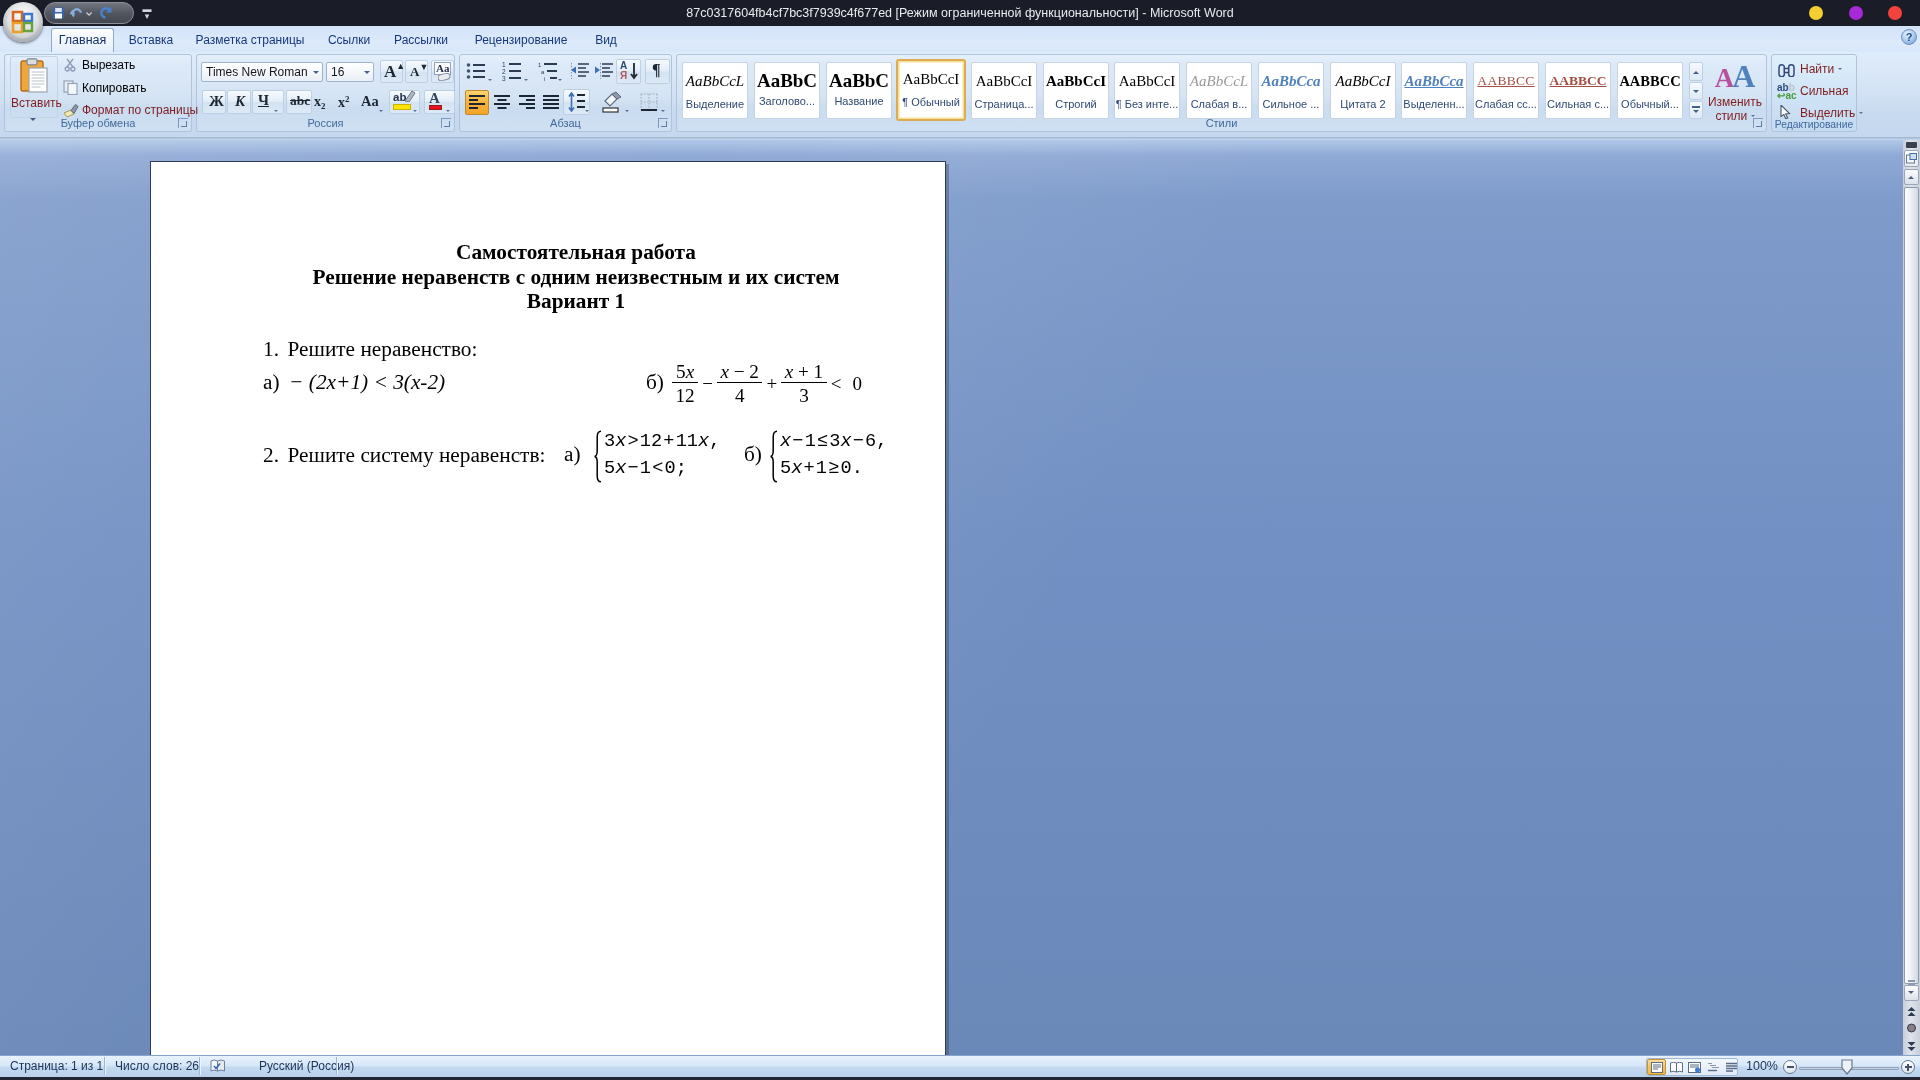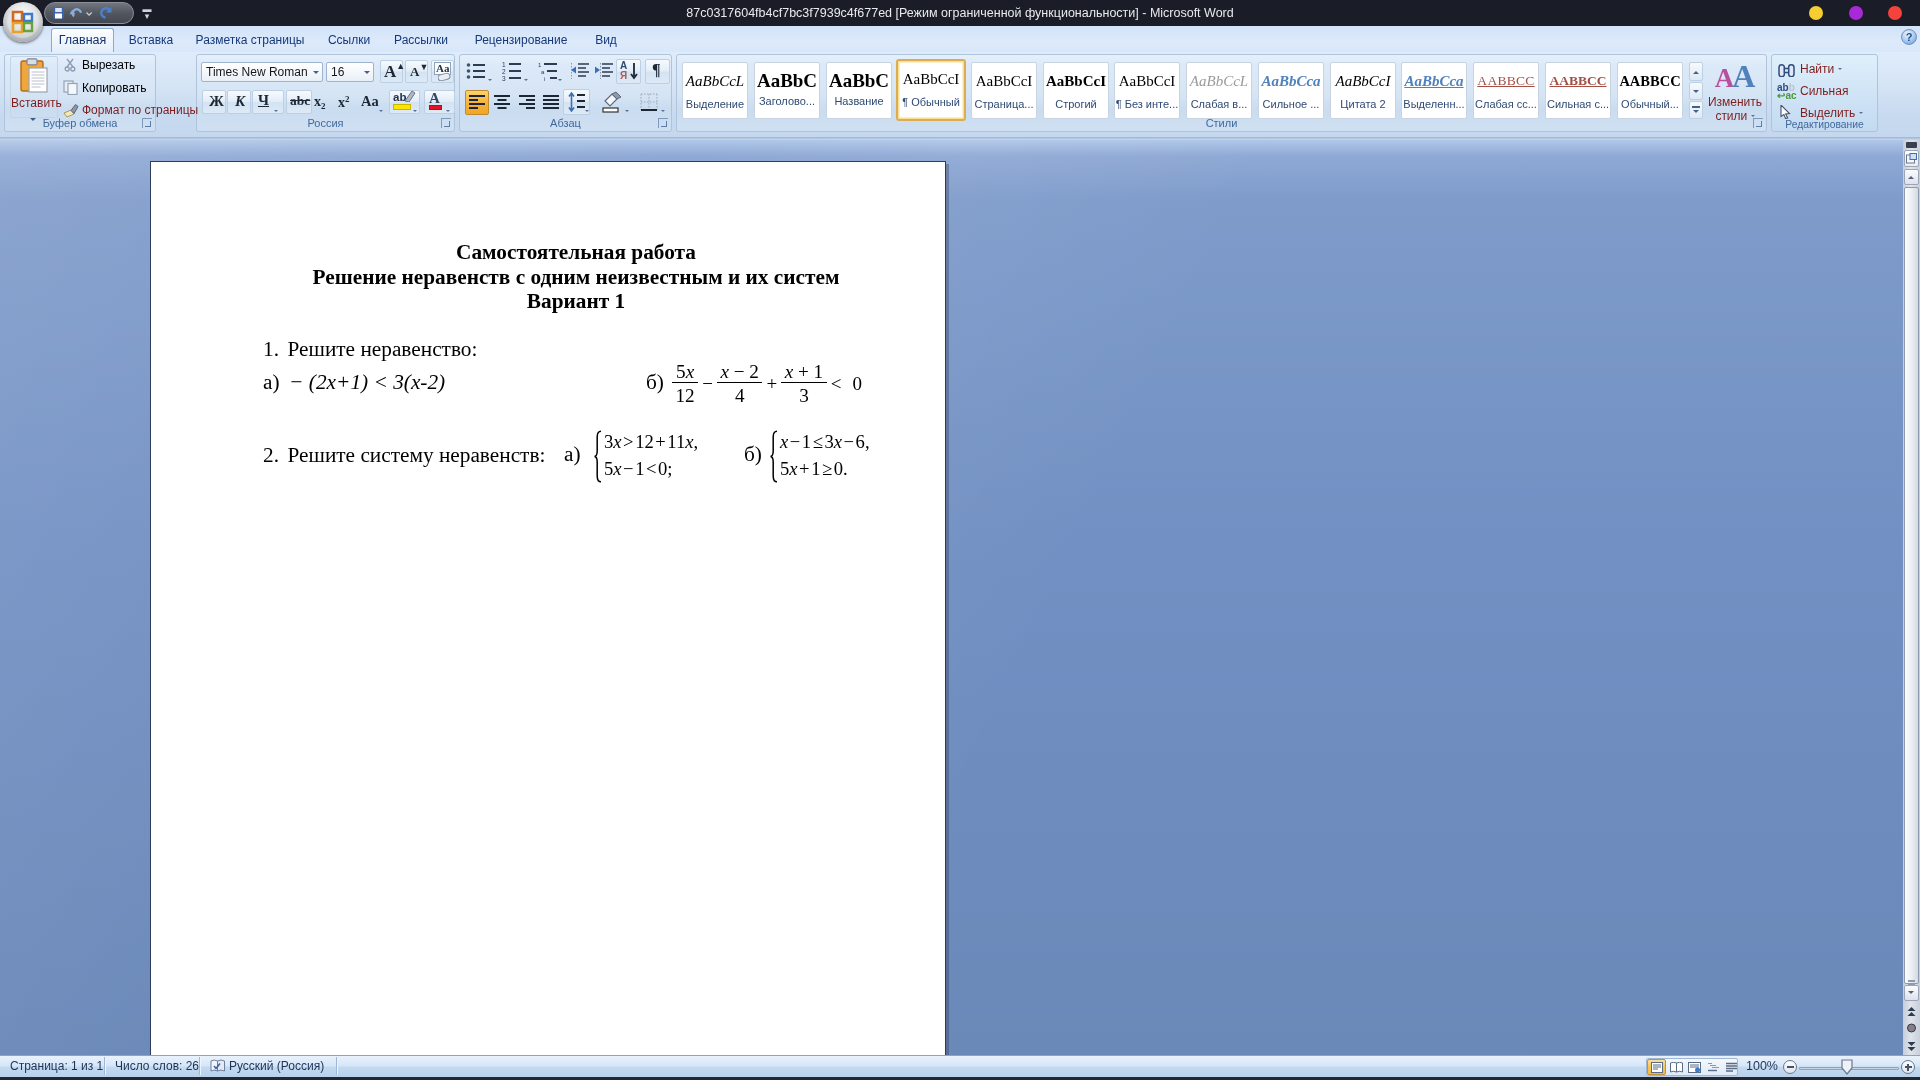--- a/index.html
+++ b/index.html
@@ -42,21 +42,21 @@
 #status{left:0;top:1055px;width:1920px;height:22px;background:linear-gradient(#e9f2fc,#d6e7f8 45%,#c3d9f0 55%,#b8d1ec);border-top:1px solid #87a5cc;font-size:12px;color:#1c3256}
 #bottomstrip{left:0;top:1077px;width:1920px;height:3px;background:#232631}
 .sdiv{position:absolute;top:1057px;width:1px;height:18px;background:#9db7d7;box-shadow:1px 0 0 #eef4fb}
 .stxt{position:absolute;top:1059px;font-size:12px;color:#1c3256;white-space:nowrap}
 #doctitle{left:263px;top:240px;width:626px;text-align:center;font-weight:bold;font-size:21.3px;line-height:24.6px;font-family:"Liberation Serif",serif}
 .bodyline{position:absolute;font-size:21.3px;font-family:"Liberation Serif",serif;white-space:nowrap}
 .frac{display:inline-block;text-align:center;font-size:19.2px;line-height:21px}
 .frac .nu{display:block;padding:0 3.5px}
 .frac .de{display:block;border-top:1.4px solid #000;padding:0 3.5px;padding-top:1.5px}
 .mi{font-style:italic}
-.sys{position:absolute;font-family:Liberation Serif, serif;font-size:18.6px;white-space:nowrap;letter-spacing:0}
+.sys{position:absolute;font-family:Liberation Mono, monospace;font-size:18.6px;white-space:nowrap;letter-spacing:0}
 .bfx{display:flex;align-items:center;height:43px;font-family:"Liberation Serif",serif;font-size:19px}
 .op{margin:0 4px;font-size:19px}
 </style></head>
 <body>
 <div class="a" id="titlebar"></div>
 <div class="a" id="titletext">87c0317604fb4cf7bc3f7939c4f677ed [Режим ограниченной функциональности] - Microsoft Word</div>
 <div class="a windot" style="left:1809px;background:#f5ce31"></div>
 <div class="a windot" style="left:1849px;background:#a829d8"></div>
 <div class="a windot" style="left:1888px;background:#f4433c"></div>
 <div class="a" id="orb"></div>
@@ -84,37 +84,37 @@
 <div class="a tab" style="left:121px;width:60px">Вставка</div>
 <div class="a tab" style="left:188px;width:124px">Разметка страницы</div>
 <div class="a tab" style="left:319px;width:60px">Ссылки</div>
 <div class="a tab" style="left:386px;width:70px">Рассылки</div>
 <div class="a tab" style="left:463px;width:116px">Рецензирование</div>
 <div class="a tab" style="left:586px;width:40px">Вид</div>
 <div class="a" id="help">?</div>
 <div class="a" id="ribbon"></div>
 <div class="a" id="ribbonedge"></div>
 
-<div class="grp" id="g-clip" style="left:4px;width:152px">
+<div class="grp" id="g-clip" style="left:4px;width:188px">
     <div class="lbl">Буфер обмена</div>
     <div class="dlg"></div>
   </div>
 <div class="grp" id="g-font" style="left:196px;width:259px">
     <div class="lbl">Россия</div>
     <div class="dlg"></div>
   </div>
 <div class="grp" id="g-par" style="left:459px;width:213px">
     <div class="lbl">Абзац</div>
     <div class="dlg"></div>
   </div>
 <div class="grp" id="g-sty" style="left:676px;width:1091px">
     <div class="lbl" style="text-align:center">Стили</div>
     <div class="dlg"></div>
   </div>
-<div class="grp" id="g-edit" style="left:1771px;width:107px;background:linear-gradient(#dff0fb,#cfe3f6 55%,#c3daf1)">
+<div class="grp" id="g-edit" style="left:1771px;width:86px;background:linear-gradient(#dff0fb,#cfe3f6 55%,#c3daf1)">
     <div class="lbl" style="font-size:10.3px;bottom:1px">Редактирование</div>
   </div>
 
 <div class="a" style="left:10px;top:56px;width:48px;height:62px;border:1px solid #c3d4e7;border-radius:2px"></div>
 <svg class="a" style="left:19px;top:58px" width="30" height="36" viewBox="0 0 30 36">
 <rect x="2" y="3" width="22" height="30" rx="2" fill="#f0a63a" stroke="#b36d1d" stroke-width="1.4"></rect>
 <rect x="8" y="0.8" width="10" height="6" rx="1.5" fill="#d9dee6" stroke="#7e858f" stroke-width="1.2"></rect>
 <rect x="10" y="10" width="18" height="24" fill="#fff" stroke="#9aa4b0" stroke-width="1.2"></rect>
 <g stroke="#b9c2cc" stroke-width="1.2">
       <path d="M12.5 14h13M12.5 17h13M12.5 20h13M12.5 23h13M12.5 26h13M12.5 29h9"></path>
@@ -397,21 +397,21 @@
 <div class="a" id="bottomstrip"></div>
 <div class="stxt" style="left:10px">Страница: 1 из 1</div>
 <div class="sdiv" style="left:104px"></div>
 <div class="stxt" style="left:115px">Число слов: 26</div>
 <div class="sdiv" style="left:199px"></div>
 <svg class="a" style="left:210px;top:1058px" width="16" height="16" viewBox="0 0 16 16">
 <path d="M1 3 Q4 1 7.5 3 L7.5 13 Q4 11 1 13 Z" fill="#f2f5f9" stroke="#6f7f99" stroke-width="1"></path>
 <path d="M14.5 3 Q11 1 7.5 3 L7.5 13 Q11 11 14.5 13 Z" fill="#e4eaf2" stroke="#6f7f99" stroke-width="1"></path>
 <path d="M4 8 l2 2.5 4 -5" fill="none" stroke="#3a66ad" stroke-width="1.6"></path>
 </svg>
-<div class="stxt" style="left:229px">Русский (Россия)</div>
+<div class="stxt" style="left:259px">Русский (Россия)</div>
 <div class="sdiv" style="left:336px"></div>
 <div class="a" style="left:1646px;top:1058px;width:92px;height:18px;border:1px solid #9db7d7;border-radius:2px;background:linear-gradient(#f4f8fc,#dfe9f5)"></div>
 <div class="a" style="left:1647px;top:1059px;width:19px;height:16px;background:linear-gradient(#fcdf9d,#f7c35a 50%,#f5b945);border:1px solid #c49133;border-radius:2px"></div>
 <svg class="a" style="left:1651px;top:1062px" width="12" height="11" viewBox="0 0 12 11">
     <rect x="0.5" y="0.5" width="11" height="10" fill="#fff" stroke="#5a6b85" stroke-width="1"></rect>
     <g stroke="#5a6b85" stroke-width="1">
       <path d="M2 3h8M2 5h8M2 7h5"></path>
     </g>
   </svg>
 <svg class="a" style="left:1670px;top:1062px" width="13" height="11" viewBox="0 0 13 11">

